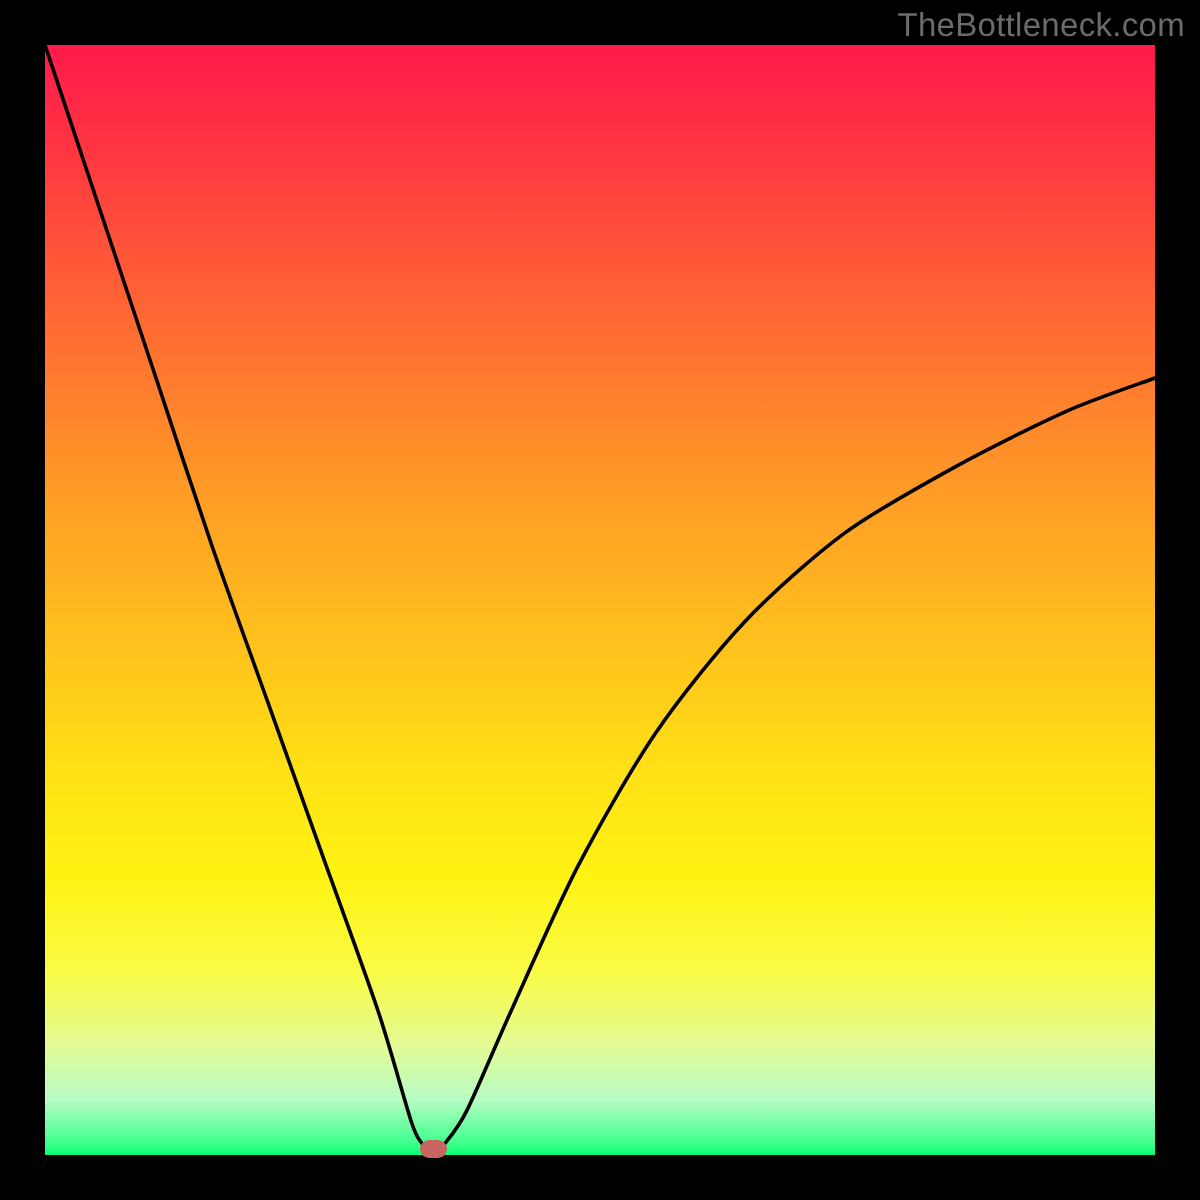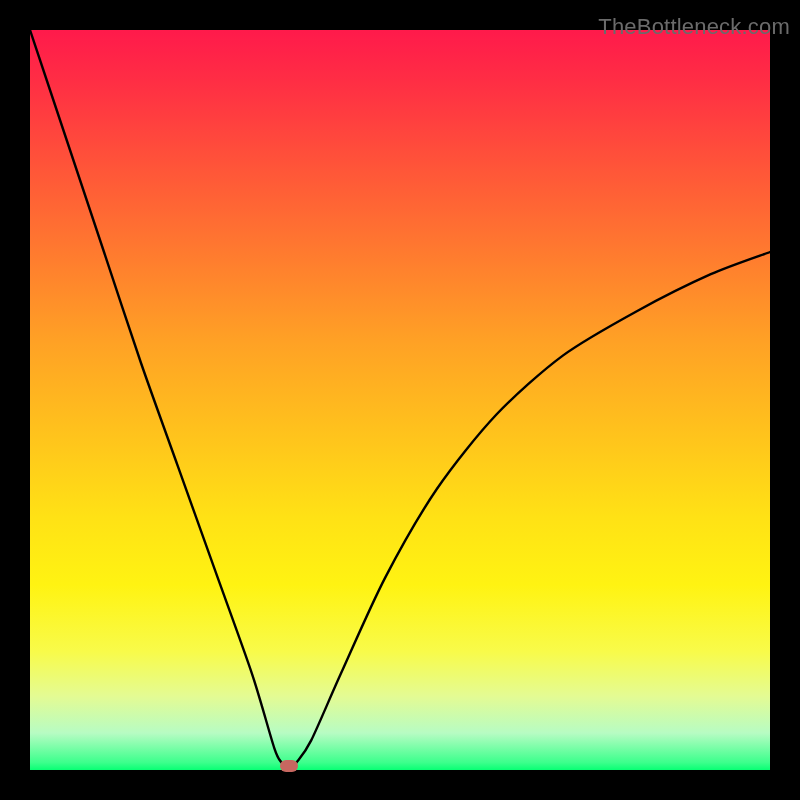--- a/index.html
+++ b/index.html
@@ -12,21 +12,21 @@
     font-family: Arial, Helvetica, sans-serif;
   }
   .frame {
     position: relative;
     width: 800px;
     height: 800px;
     background: #000;
   }
   .watermark {
     position: absolute;
-    top: 14px;
+    top: 4px;
     right: 10px;
     color: #6b6b6b;
     font-size: 22px;
     font-weight: 500;
     letter-spacing: 0.2px;
     z-index: 10;
   }
   .plot {
     position: absolute;
     left: 30px;

